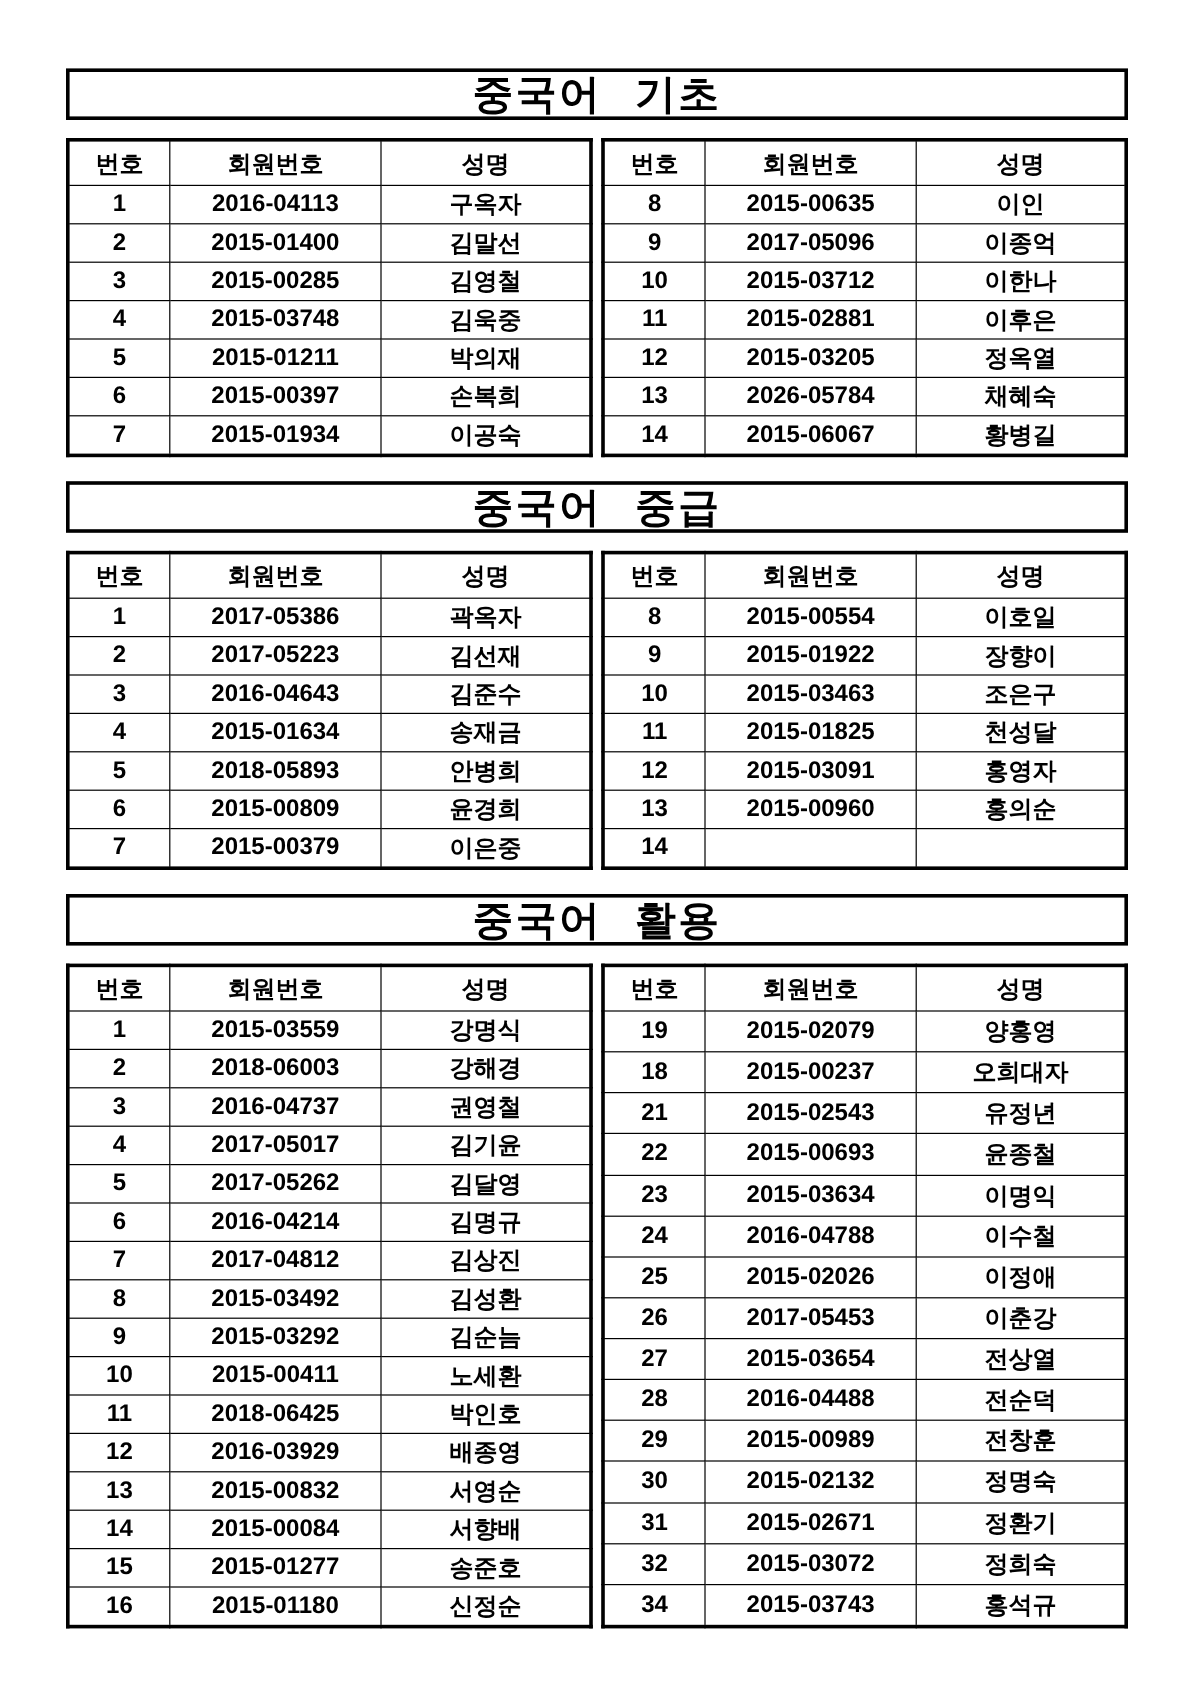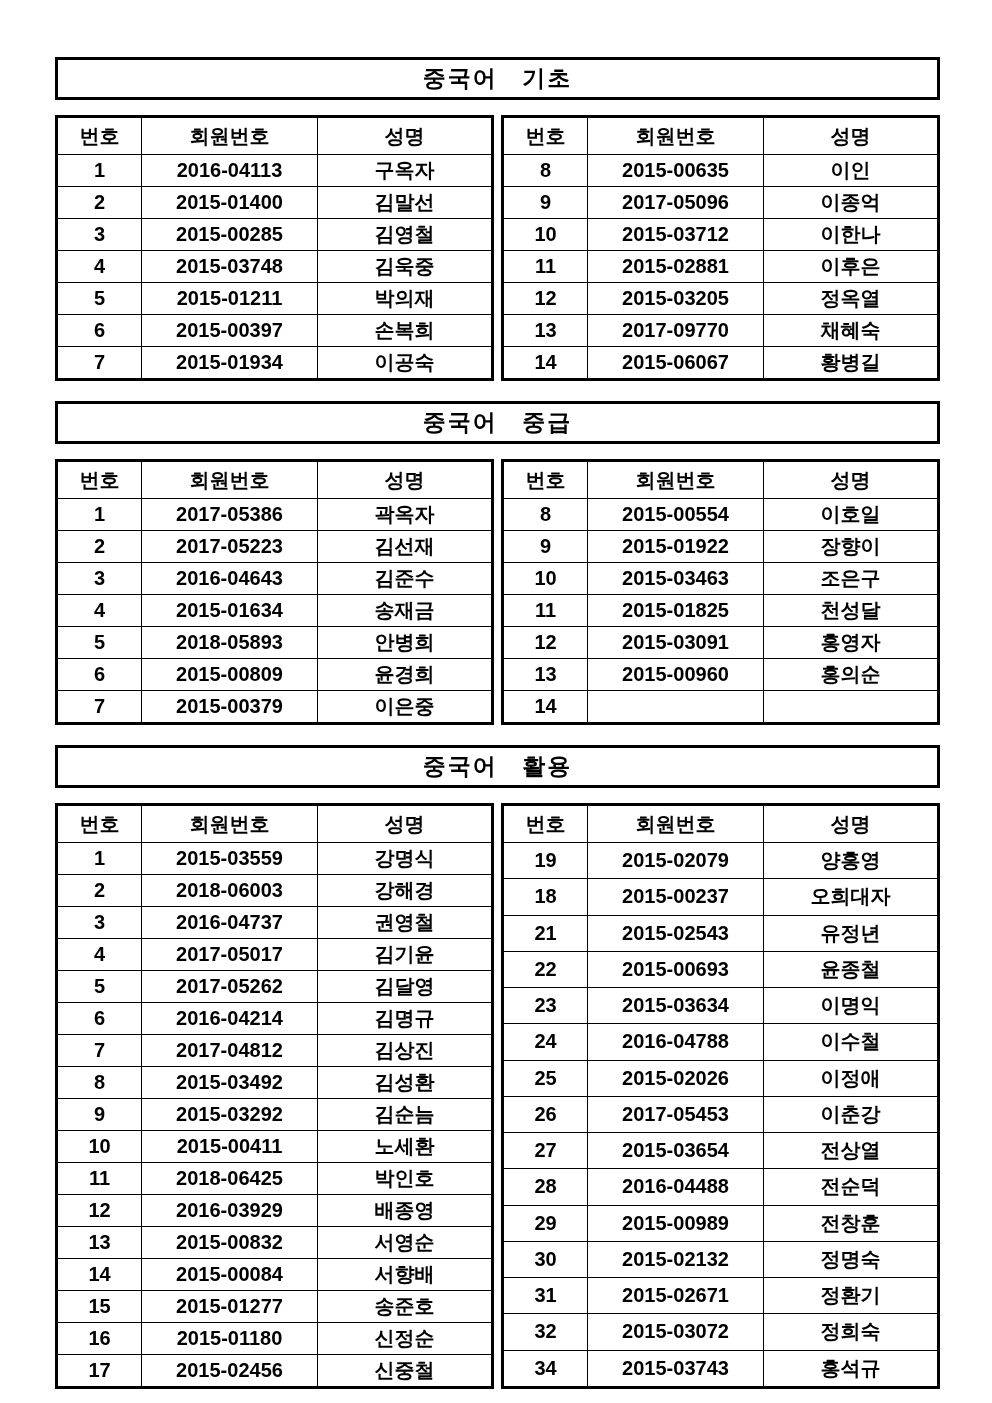--- a/index.html
+++ b/index.html
@@ -20,21 +20,21 @@
     left: 55px;
     width: 885px;
   }
   .section { margin-bottom: 19px; }
   .title-box {
     border: 3px solid #000000;
     height: 43px;
     display: flex;
     align-items: center;
     justify-content: center;
-    font-size: 23px;
+    font-size: 34px;
     font-weight: bold;
     word-spacing: 16px;
     letter-spacing: 2px;
     margin-bottom: 15px;
     box-sizing: border-box;
   }
   .tables-row {
     display: flex;
     justify-content: space-between;
     margin-bottom: 20px;
@@ -153,21 +153,21 @@
               <td>2015-02881</td>
               <td>이후은</td>
             </tr>
             <tr>
               <td>12</td>
               <td>2015-03205</td>
               <td>정옥열</td>
             </tr>
             <tr>
               <td>13</td>
-              <td>2017-09770</td>
+              <td>2026-05784</td>
               <td>채혜숙</td>
             </tr>
             <tr>
               <td>14</td>
               <td>2015-06067</td>
               <td>황병길</td>
             </tr>
           </tbody>
         </table>
       </div>
@@ -369,25 +369,20 @@
             <tr>
               <td>15</td>
               <td>2015-01277</td>
               <td>송준호</td>
             </tr>
             <tr>
               <td>16</td>
               <td>2015-01180</td>
               <td>신정순</td>
             </tr>
-            <tr>
-              <td>17</td>
-              <td>2015-02456</td>
-              <td>신중철</td>
-            </tr>
           </tbody>
         </table>
         <table class="roster">
           <colgroup>
             <col class="c-no">
             <col class="c-id">
             <col class="c-name">
           </colgroup>
           <thead>
             <tr>

